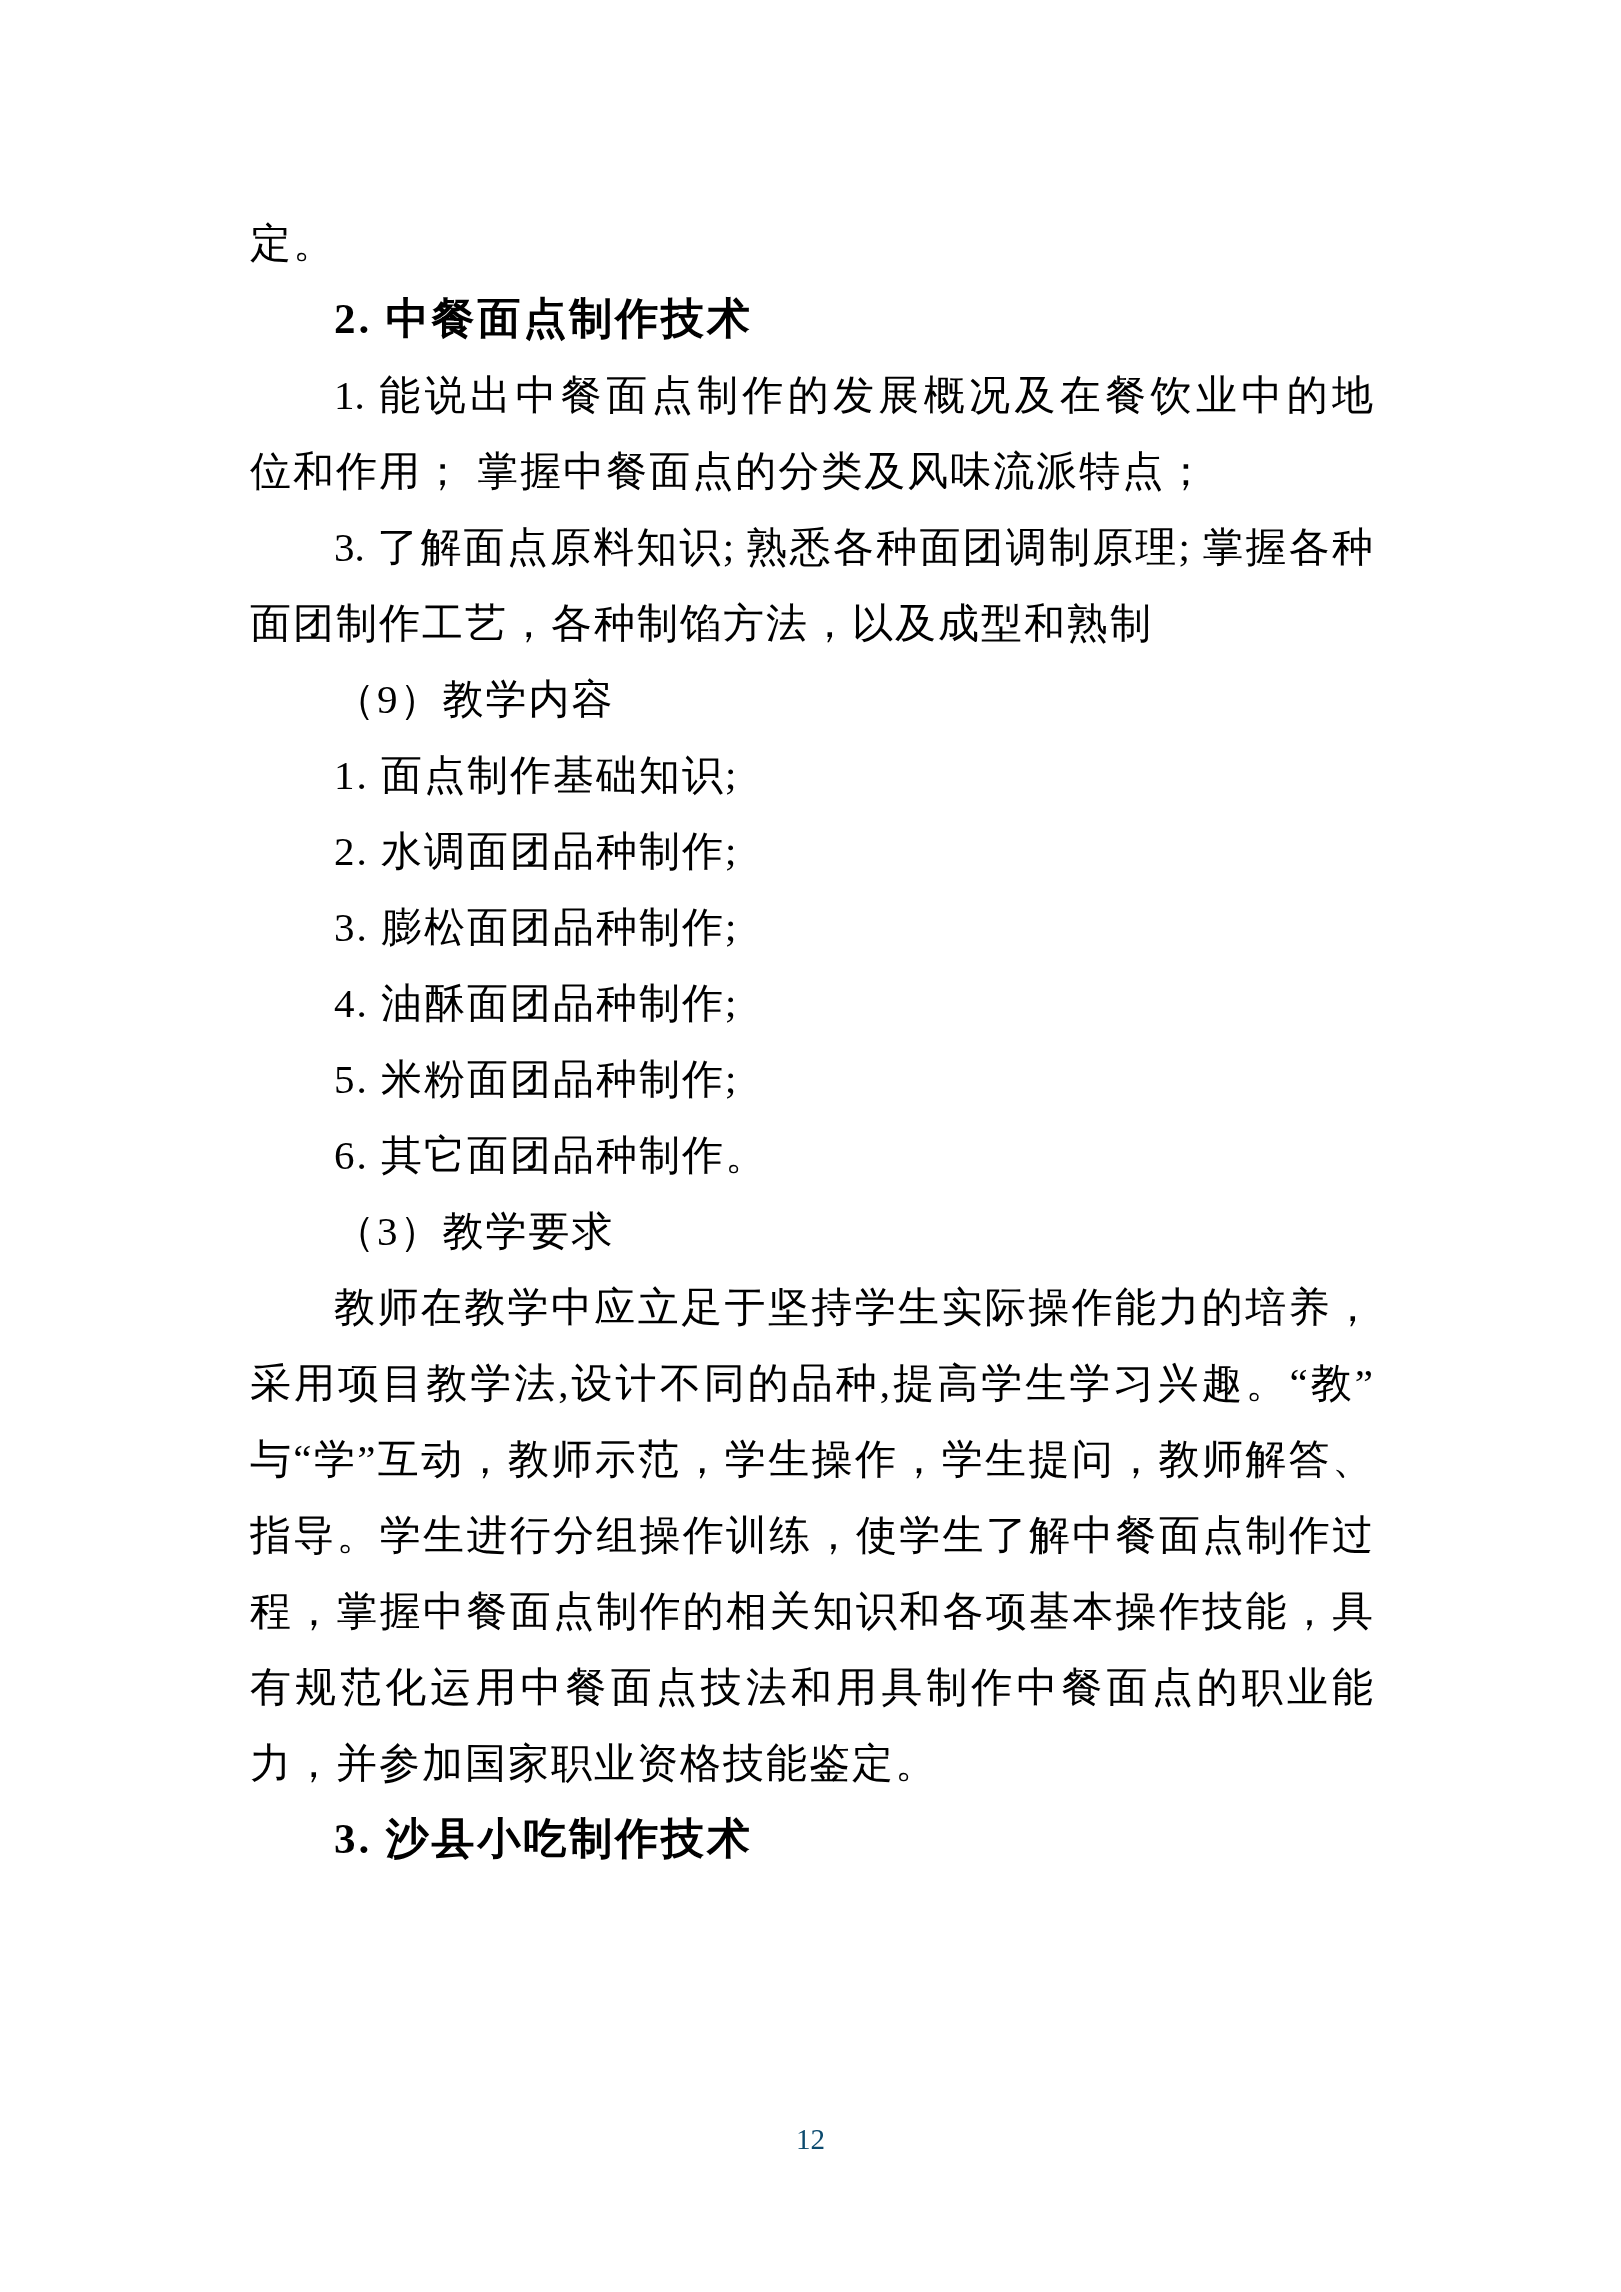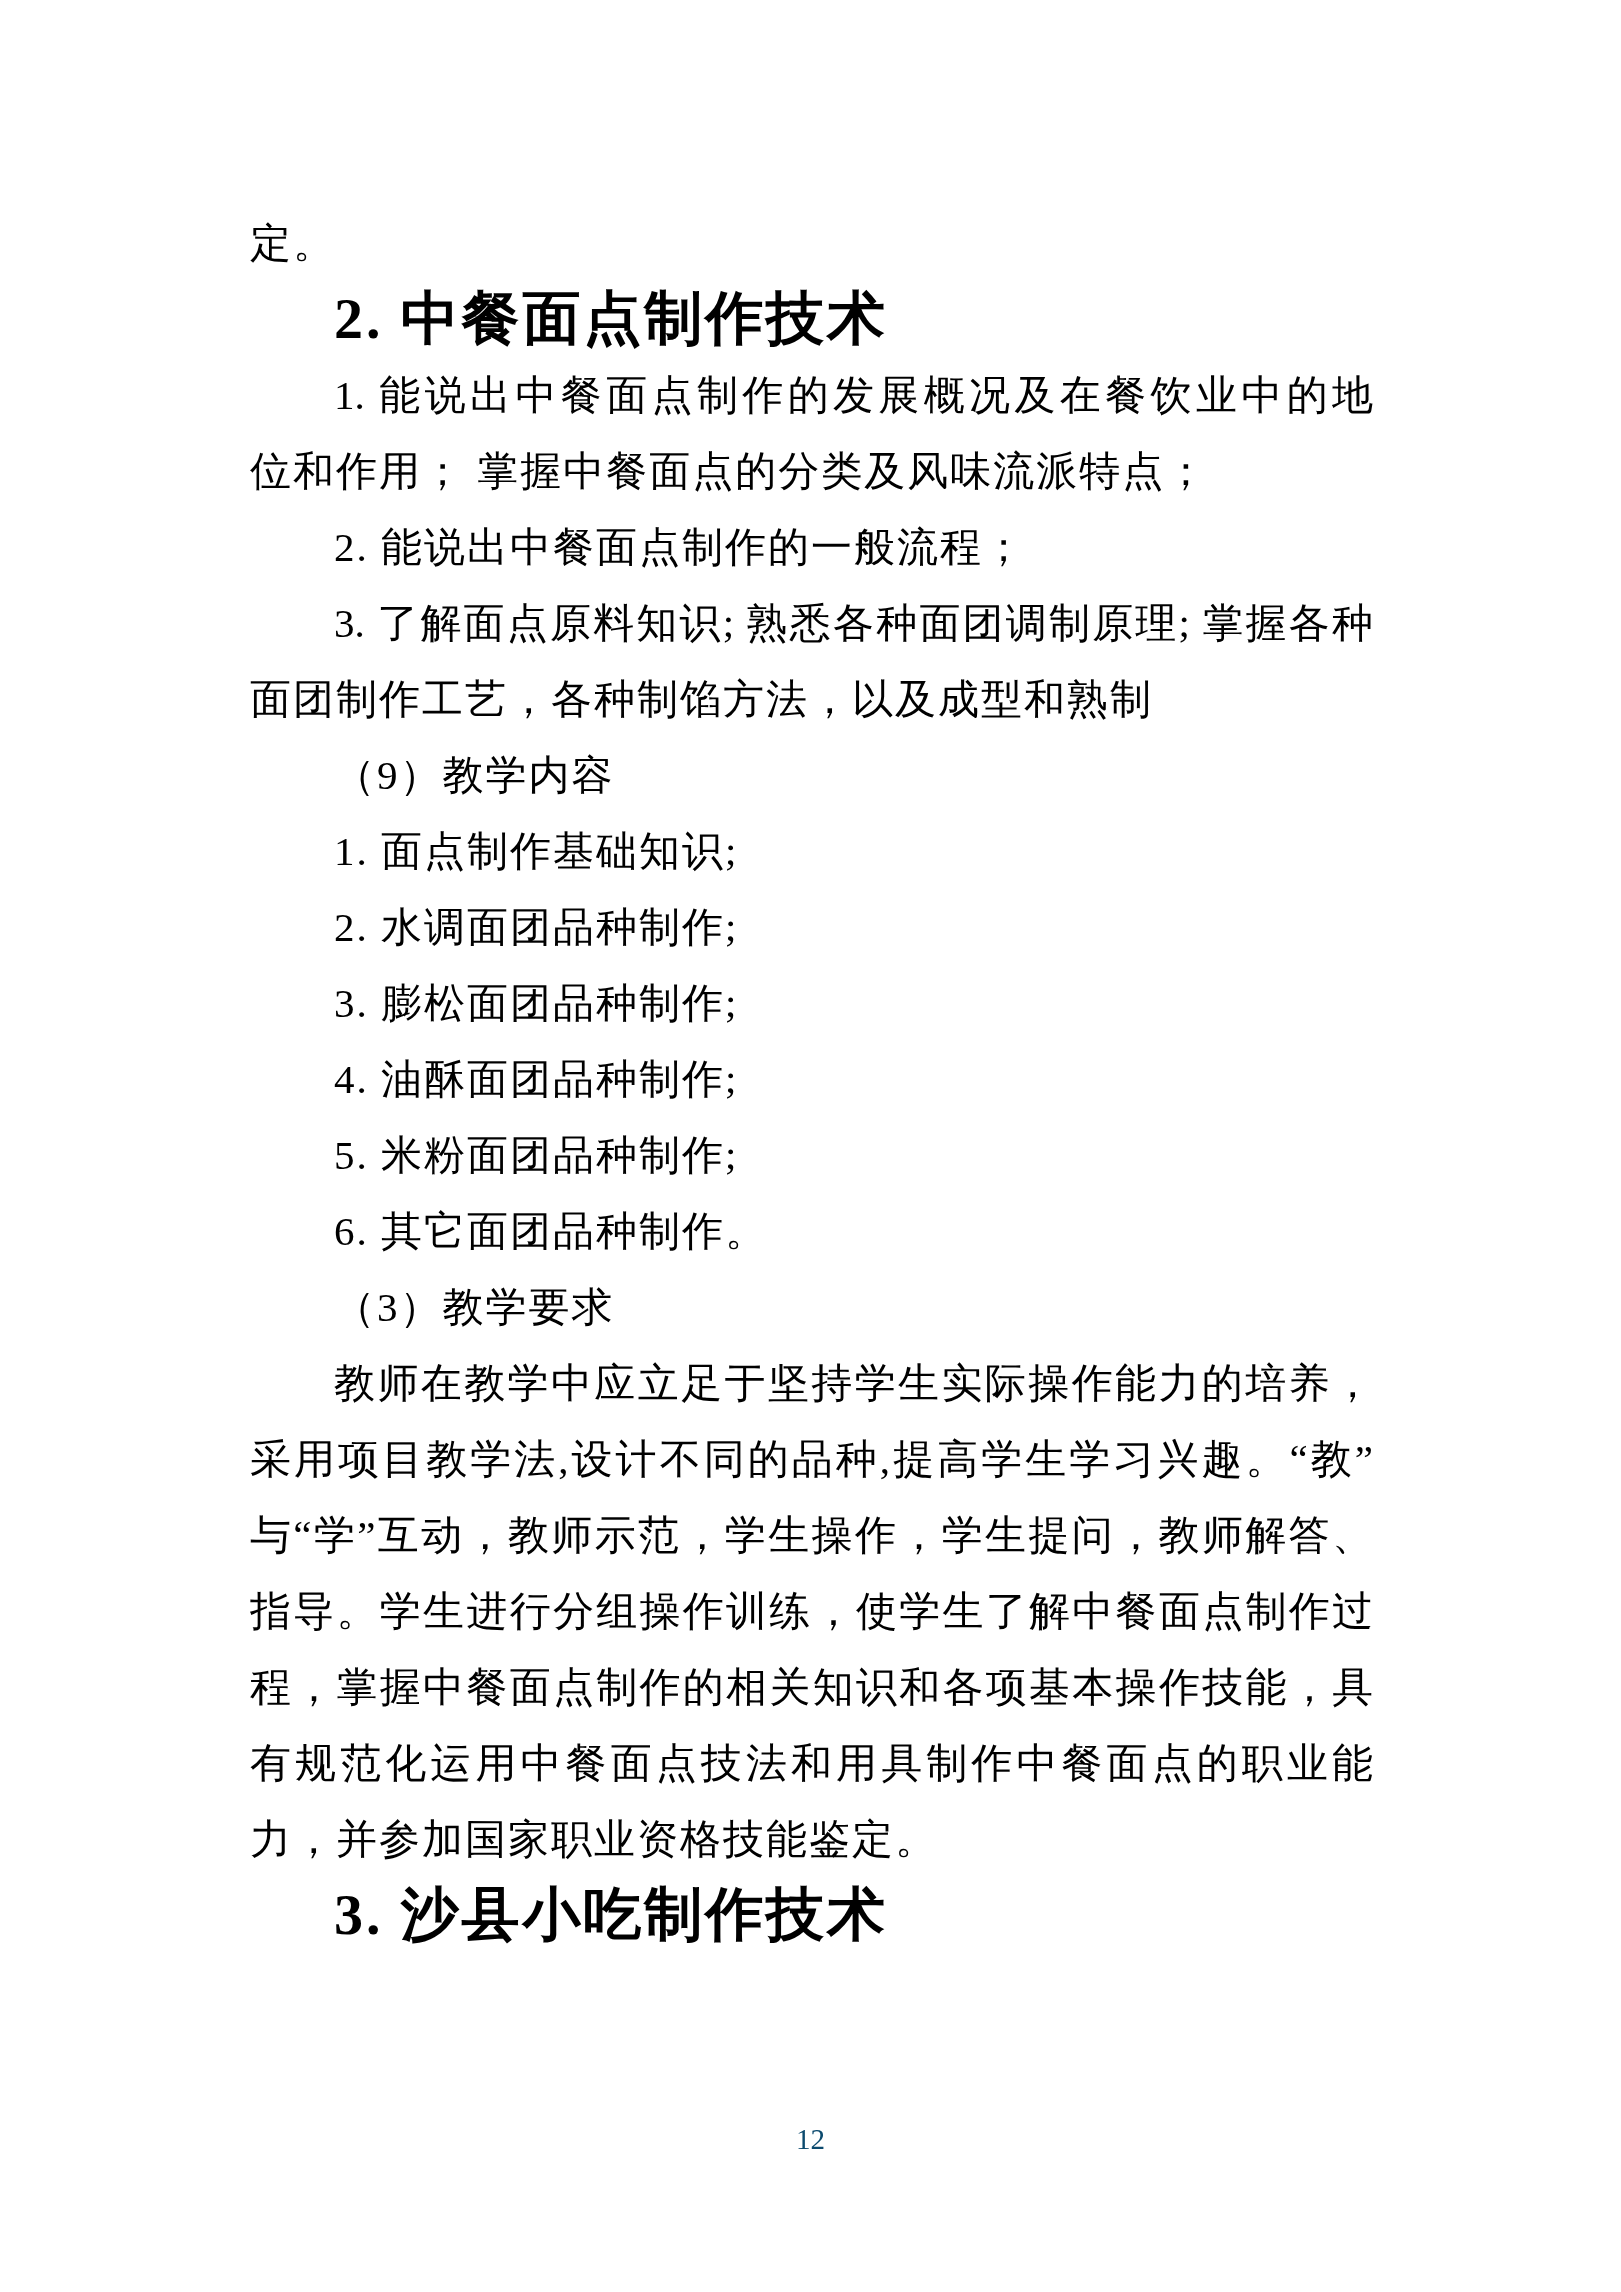--- a/index.html
+++ b/index.html
@@ -36,21 +36,21 @@
   }
   .line.fill {
     white-space: normal;
     letter-spacing: 0;
     text-align: justify;
     text-align-last: justify;
     overflow: hidden;
   }
   .line.heading {
     font-weight: 700;
-    font-size: 58px;
+    font-size: 43px;
     letter-spacing: 2.9px;
     font-family: "Liberation Serif", "DejaVu Serif", serif;
   }
   .page-number {
     position: absolute;
     left: 0;
     top: 2120px;
     width: 100%;
     text-align: center;
     font-family: "Liberation Serif", "DejaVu Serif", serif;
@@ -61,21 +61,20 @@
 </style>
 </head>
 <body>
 
 <div class="page">
   <div class="text-block">
       <div class="line">定。</div>
       <div class="line heading indent">2. 中餐面点制作技术</div>
       <div class="line indent fill">1. 能说出中餐面点制作的发展概况及在餐饮业中的地</div>
       <div class="line">位和作用； 掌握中餐面点的分类及风味流派特点；</div>
-      <div class="line indent">2. 能说出中餐面点制作的一般流程；</div>
       <div class="line indent fill">3. 了解面点原料知识; 熟悉各种面团调制原理; 掌握各种</div>
       <div class="line">面团制作工艺，各种制馅方法，以及成型和熟制</div>
       <div class="line indent">（9）教学内容</div>
       <div class="line indent">1. 面点制作基础知识;</div>
       <div class="line indent">2. 水调面团品种制作;</div>
       <div class="line indent">3. 膨松面团品种制作;</div>
       <div class="line indent">4. 油酥面团品种制作;</div>
       <div class="line indent">5. 米粉面团品种制作;</div>
       <div class="line indent">6. 其它面团品种制作。</div>
       <div class="line indent">（3）教学要求</div>

